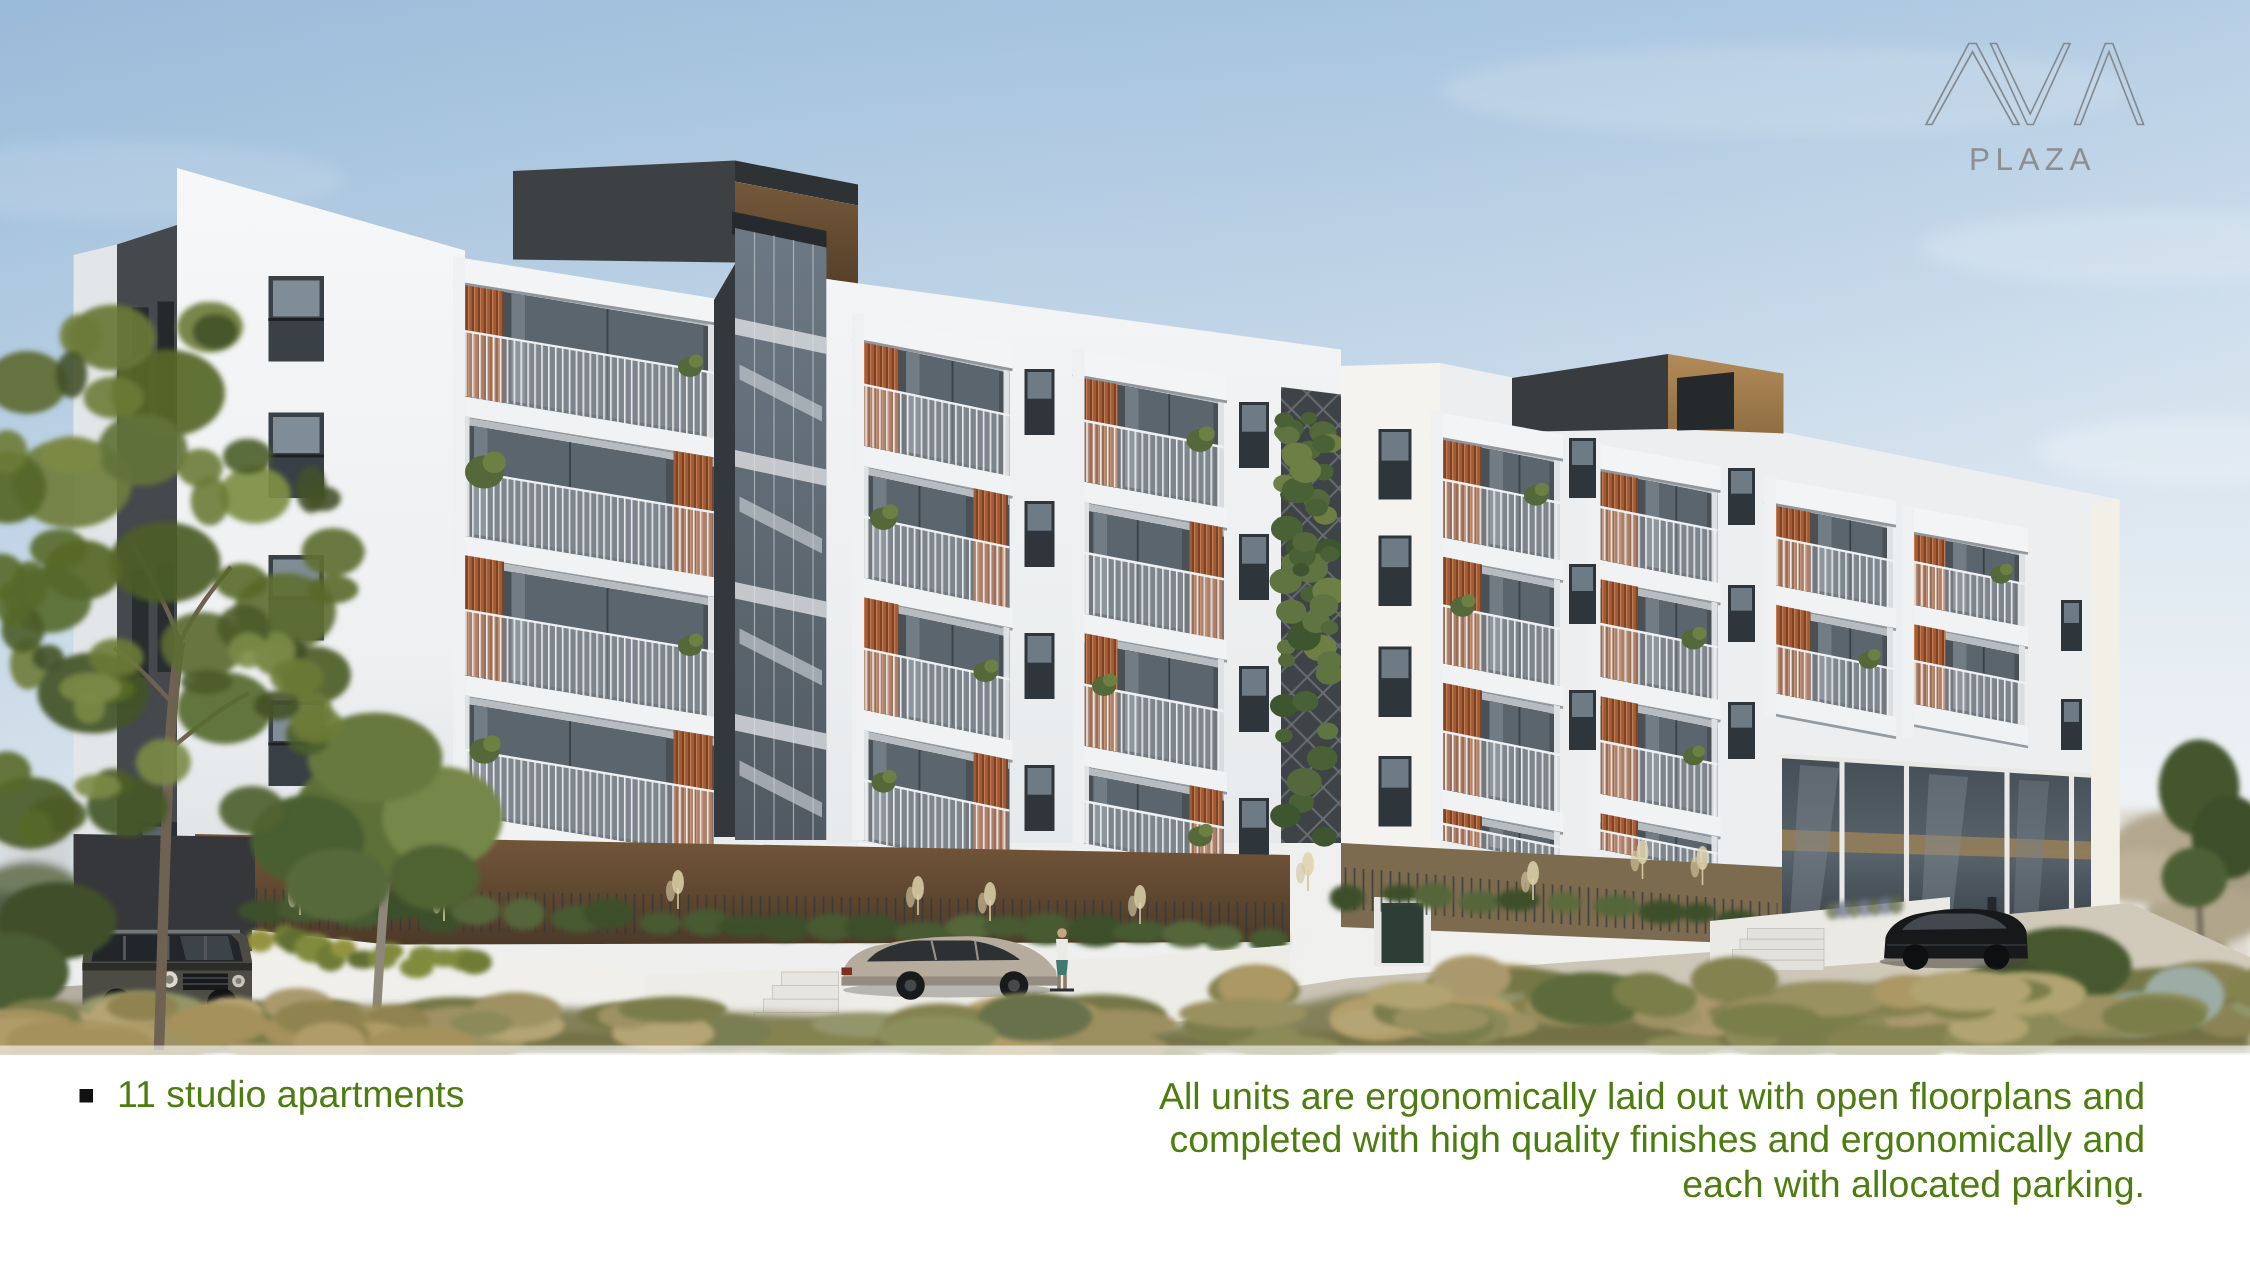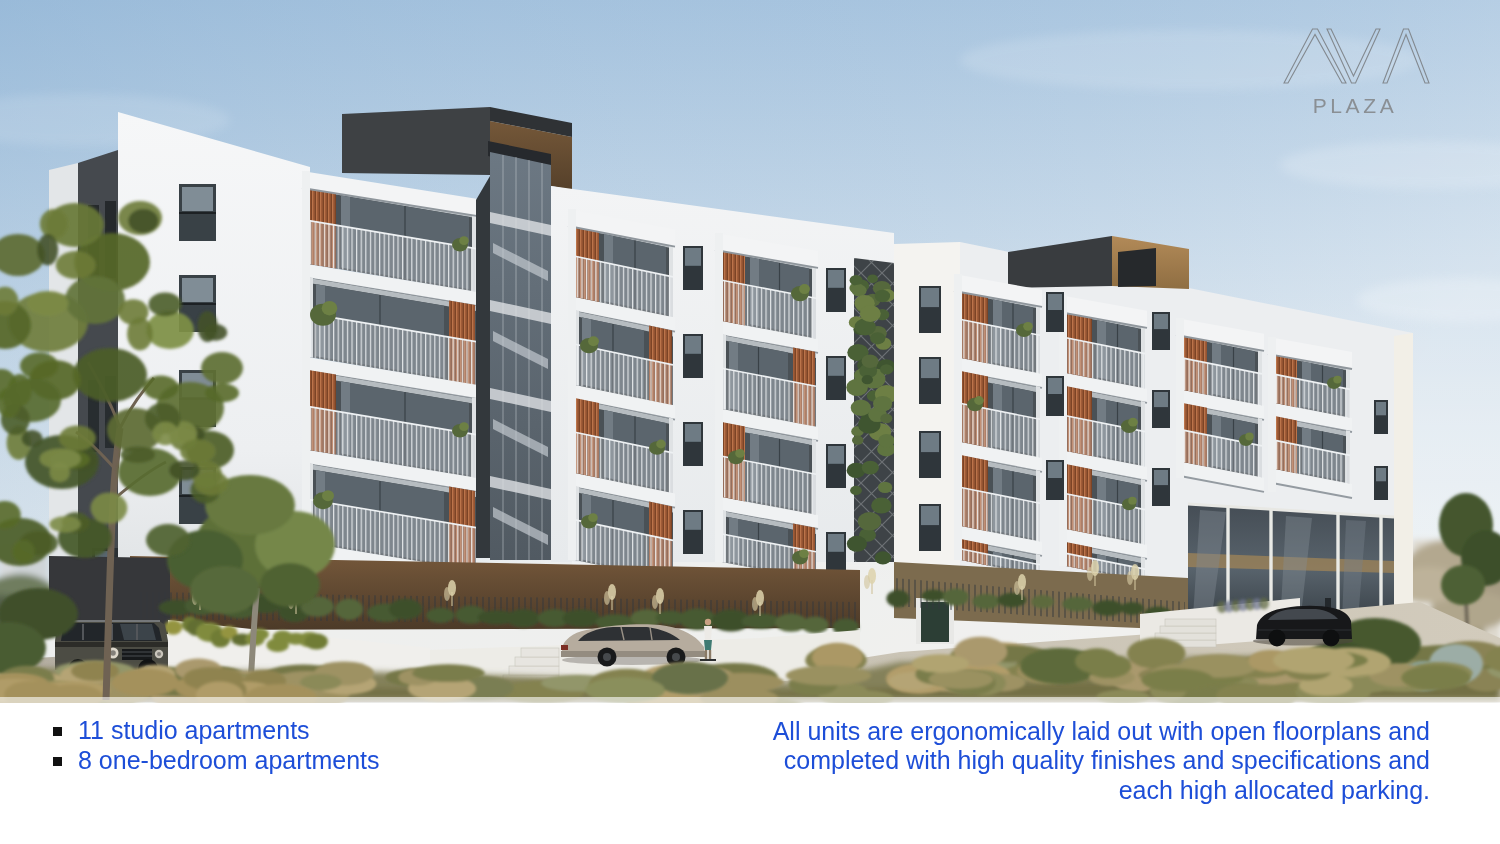--- a/index.html
+++ b/index.html
@@ -1,16 +1,16 @@
 <!DOCTYPE html>
 <html><head><meta charset="utf-8">
 <style>
 html,body{margin:0;padding:0;background:#fff;width:1500px;height:844px;overflow:hidden}
 body{font-family:"Liberation Sans",sans-serif}
-.cap{position:absolute;color:#1d4ed8}
+.cap{position:absolute;color:#4d7c0f}
 </style></head><body>
 <div style="position:relative;width:1364px;height:844px">
 <svg width="1500" height="844" viewBox="0 0 1500 844">
 <defs>
 <linearGradient id="sky" x1="0" y1="0" x2="0" y2="1">
 <stop offset="0" stop-color="#a7c4df"></stop>
           <stop offset="0.33" stop-color="#c4d7e8"></stop>
 <stop offset="0.6" stop-color="#dde7ef"></stop>
           <stop offset="0.85" stop-color="#ecf0f2"></stop>
 <stop offset="1" stop-color="#efefee"></stop>
@@ -1327,19 +1327,18 @@
 </g>
 
 <text x="1355" y="113" font-family="Liberation Sans, sans-serif" font-size="21" letter-spacing="3.6" fill="#8a8f94" text-anchor="middle">PLAZA</text>
 </svg>
 
 
 <div style="position:absolute;left:0;top:703px;width:1500px;height:141px;background:#fff"></div>
 
 <div class="cap" style="left:53px;top:716px;font-size:25px;line-height:29.5px">
 <div><span style="display:inline-block;width:9px;height:9px;background:#111;margin:0 16px 3px 0"></span>11 studio apartments</div>
-<div><span style="display:inline-block;width:9px;height:9px;background:#111;margin:0 16px 3px 0"></span>8 one-bedroom apartments</div>
 </div>
 
 <div class="cap" style="left:730px;top:717px;width:700px;font-size:25px;line-height:29.3px;text-align:right">
-All units are ergonomically laid out with open floorplans and completed with high quality finishes and specifications and each high allocated parking.
+All units are ergonomically laid out with open floorplans and completed with high quality finishes and ergonomically and each with allocated parking.
 </div>
 </div>
 
 </body></html>

